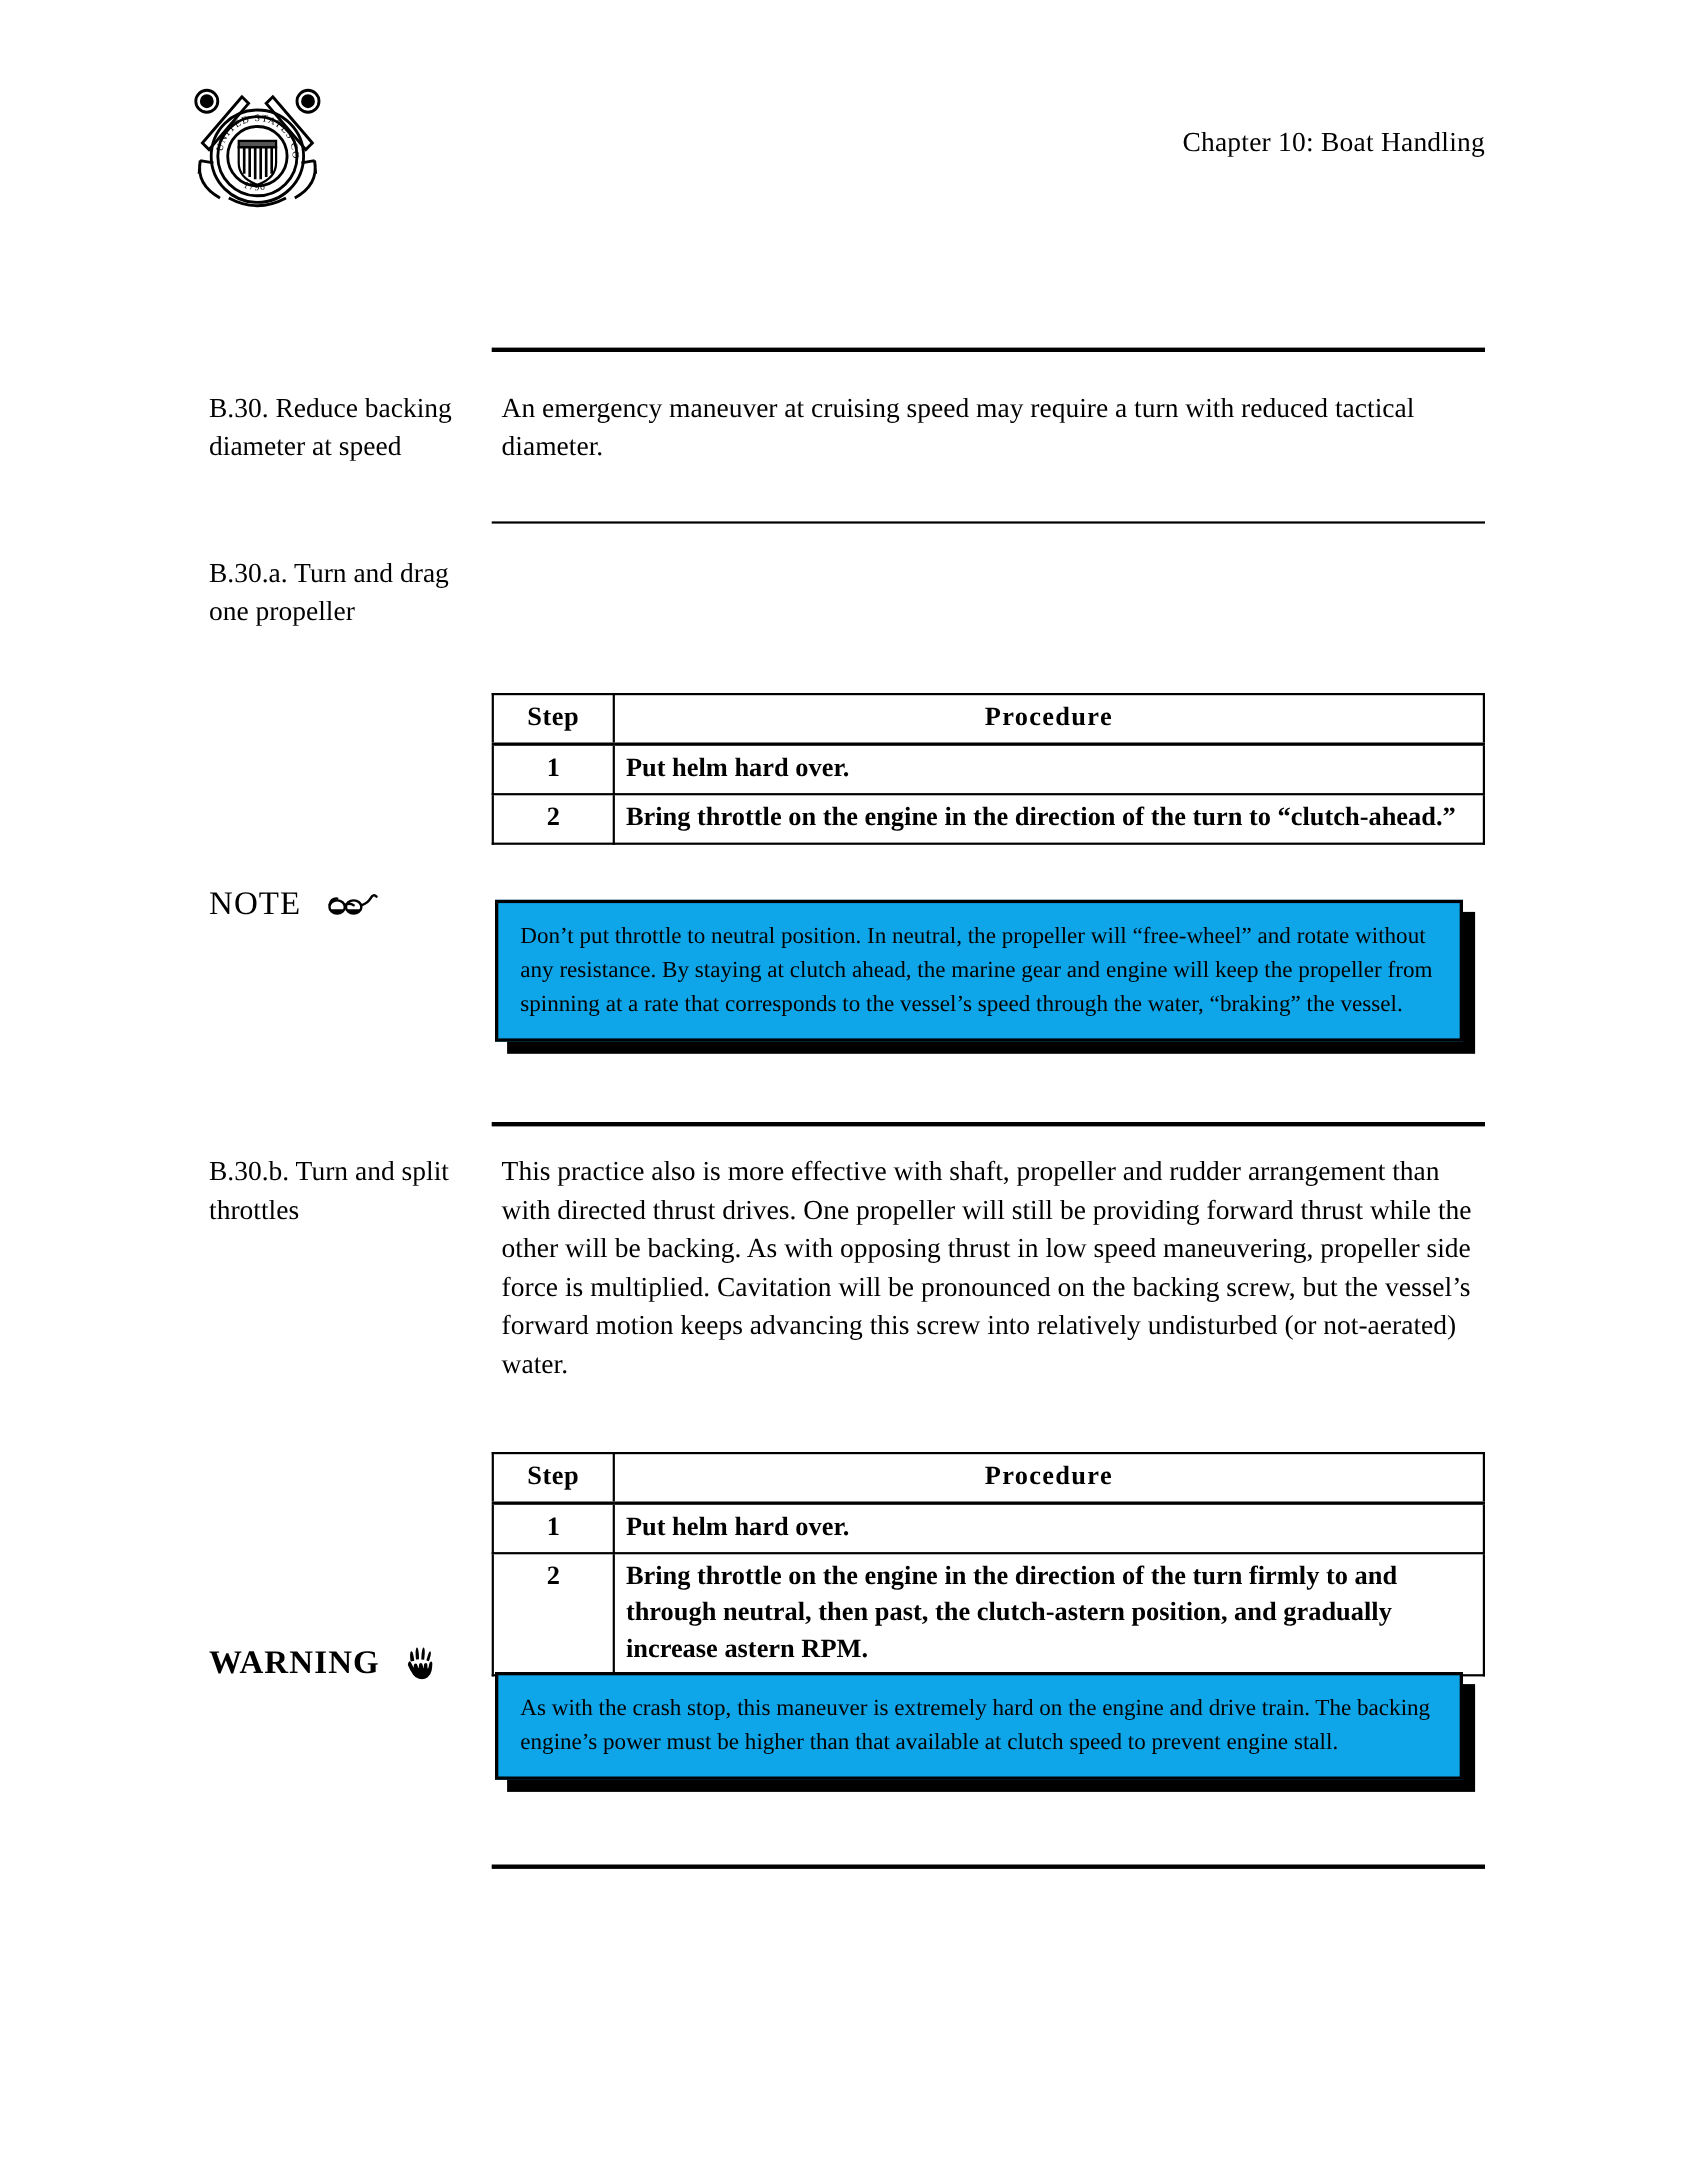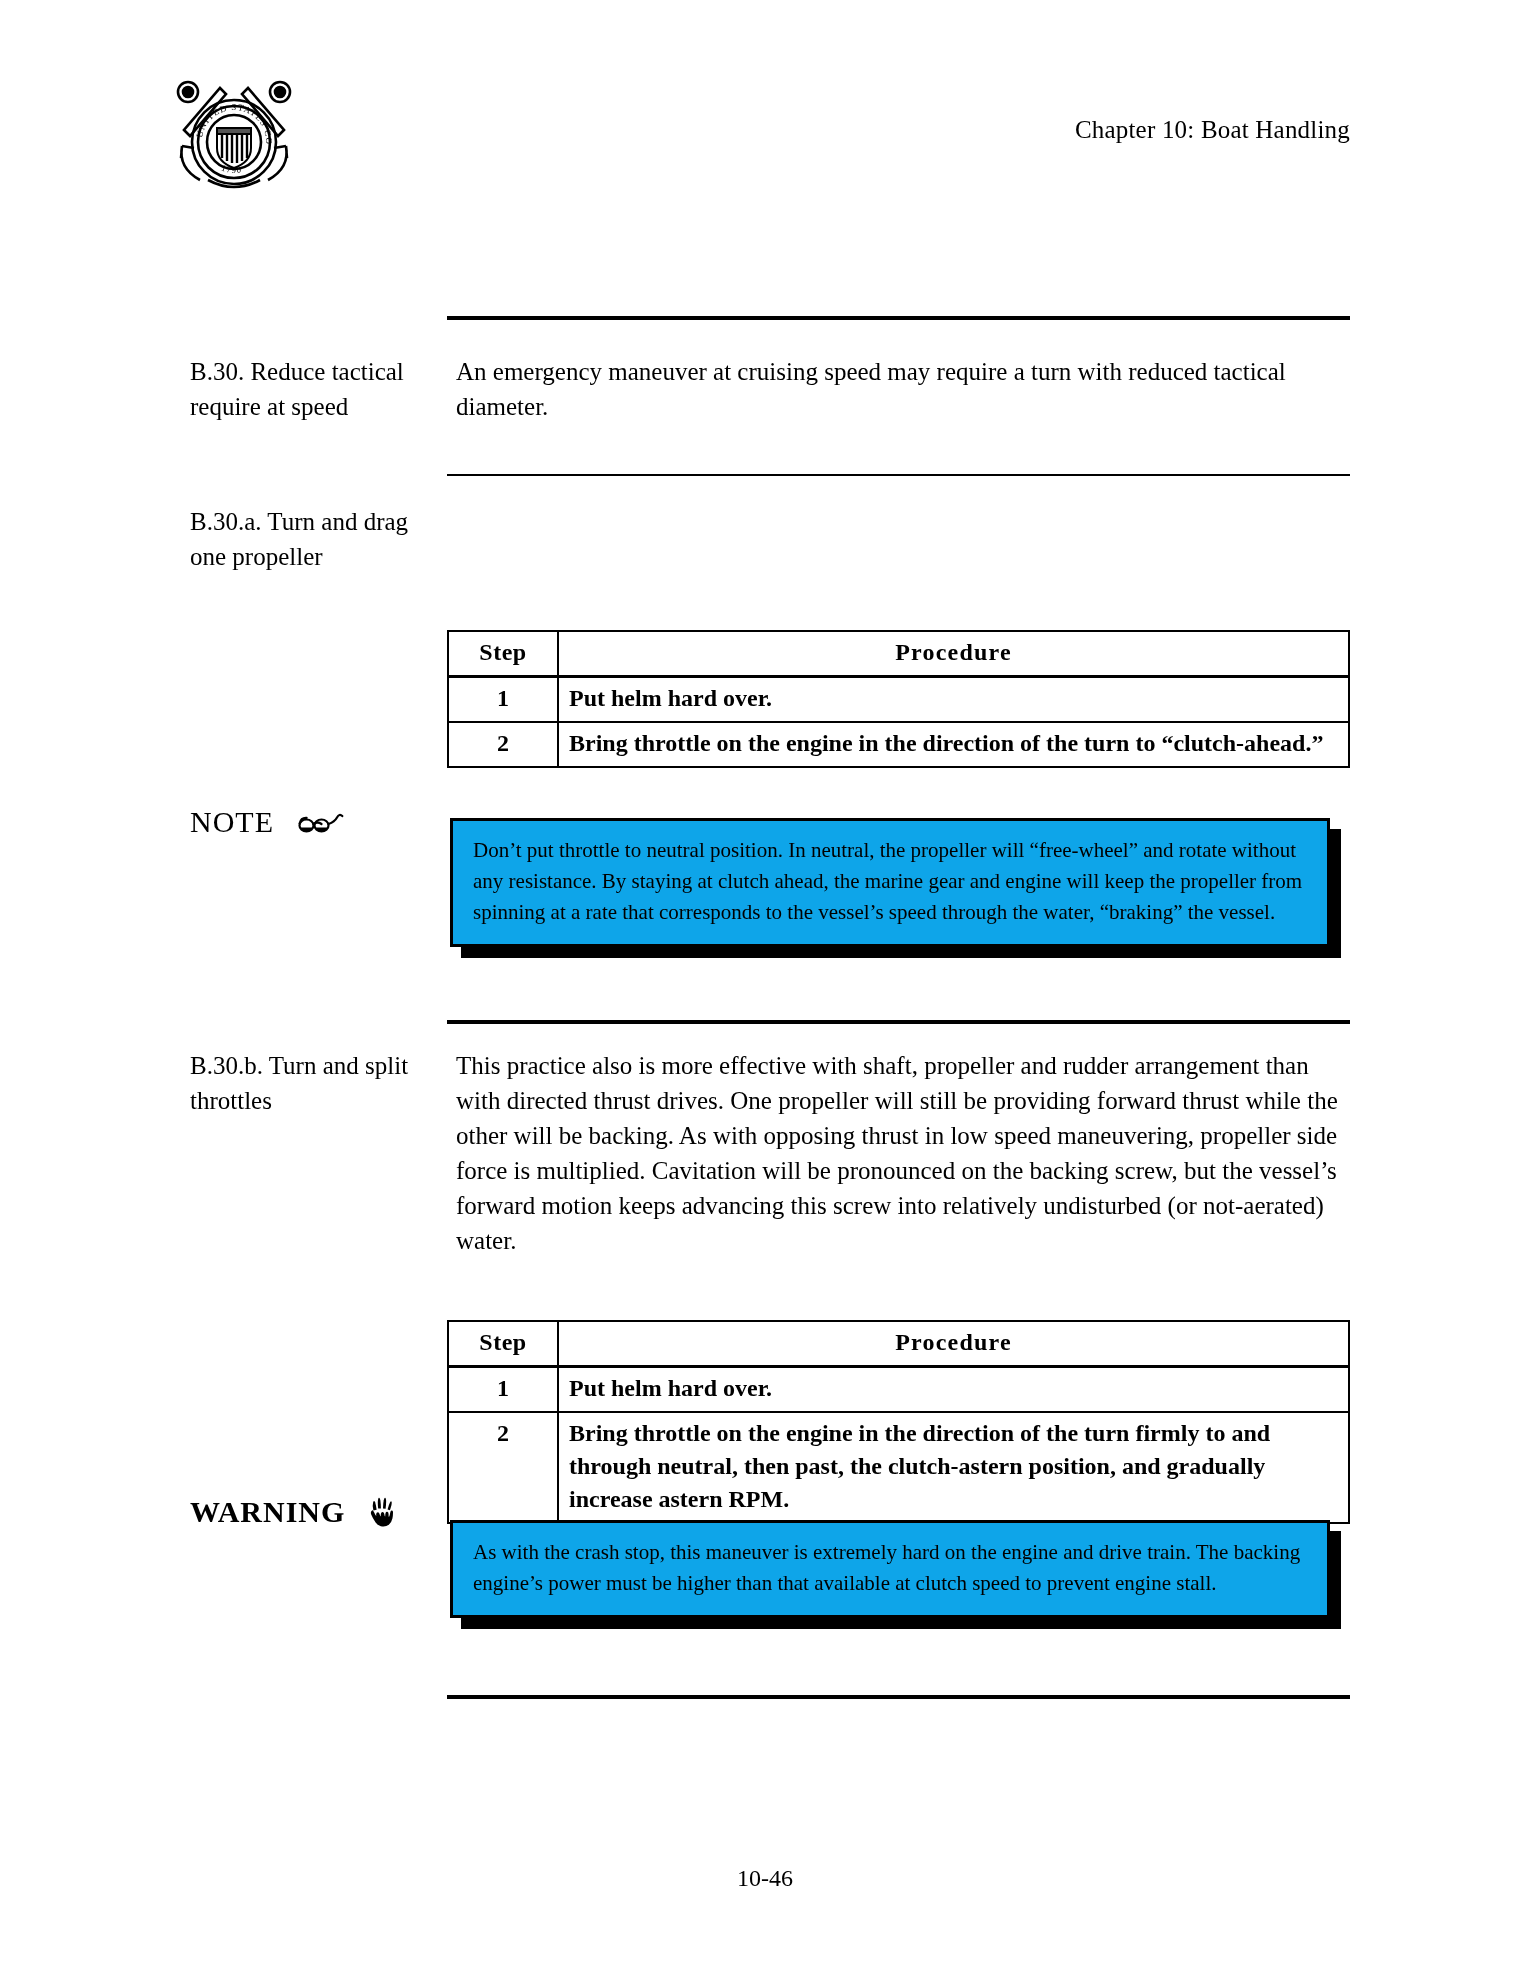--- a/index.html
+++ b/index.html
@@ -177,21 +177,21 @@
         <textPath href="#arcBot" startOffset="36%">1790</textPath>
       </text>
     </svg>
   </div>
 
   <div class="chapter-header">Chapter 10:  Boat Handling</div>
 
   <div class="rule thick" style="top:316px;"></div>
 
   <div class="block" style="top:354px;">
-    <div class="label">B.30.  Reduce tactical require at speed</div>
+    <div class="label">B.30.  Reduce backing diameter at speed</div>
     <div class="body">
       <p>An emergency maneuver at cruising speed may require a turn with reduced tactical diameter.</p>
     </div>
   </div>
 
   <div class="rule thin" style="top:474px;"></div>
 
   <div class="block" style="top:504px;">
     <div class="label">B.30.a.  Turn and drag one propeller</div>
   </div>
@@ -278,17 +278,14 @@
       </svg>
     </span>
   </div>
 
   <div class="admon-box" style="top:1520px;">
     <p>As with the crash stop, this maneuver is extremely hard on the engine and drive train. The backing engine’s power must be higher than that available at clutch speed to prevent engine stall.</p>
   </div>
 
   <div class="rule thick" style="top:1695px;"></div>
 
-  <div class="footer">
-    <span>10-46</span>
-  </div>
 
 </div>
 
 </body></html>

